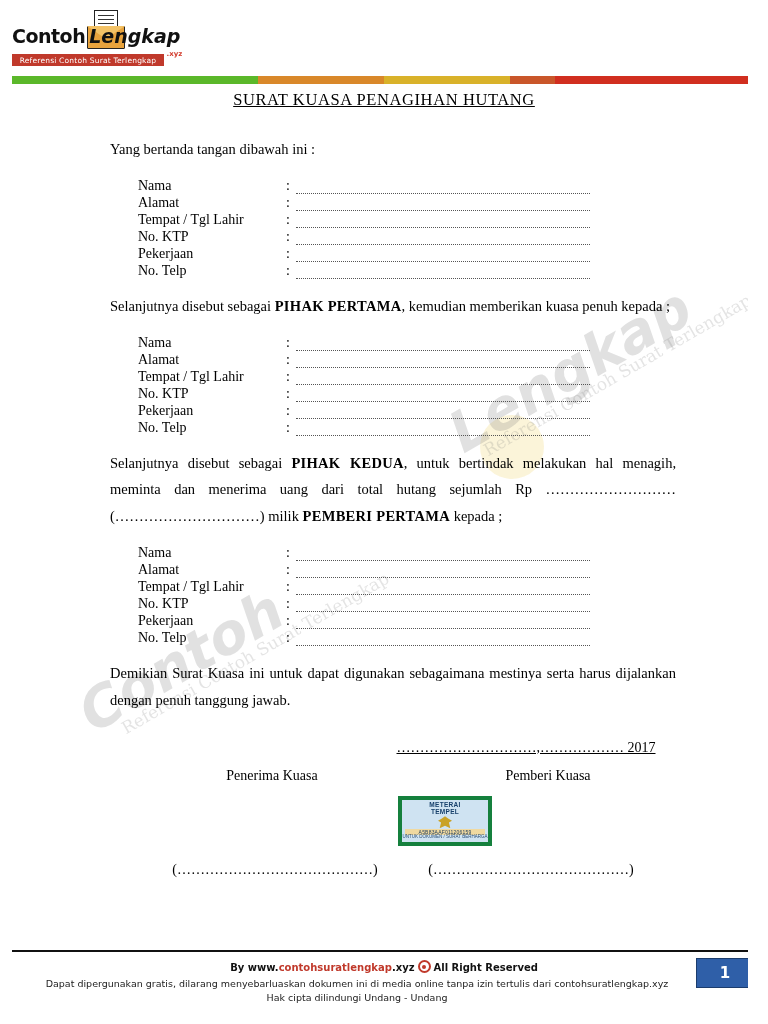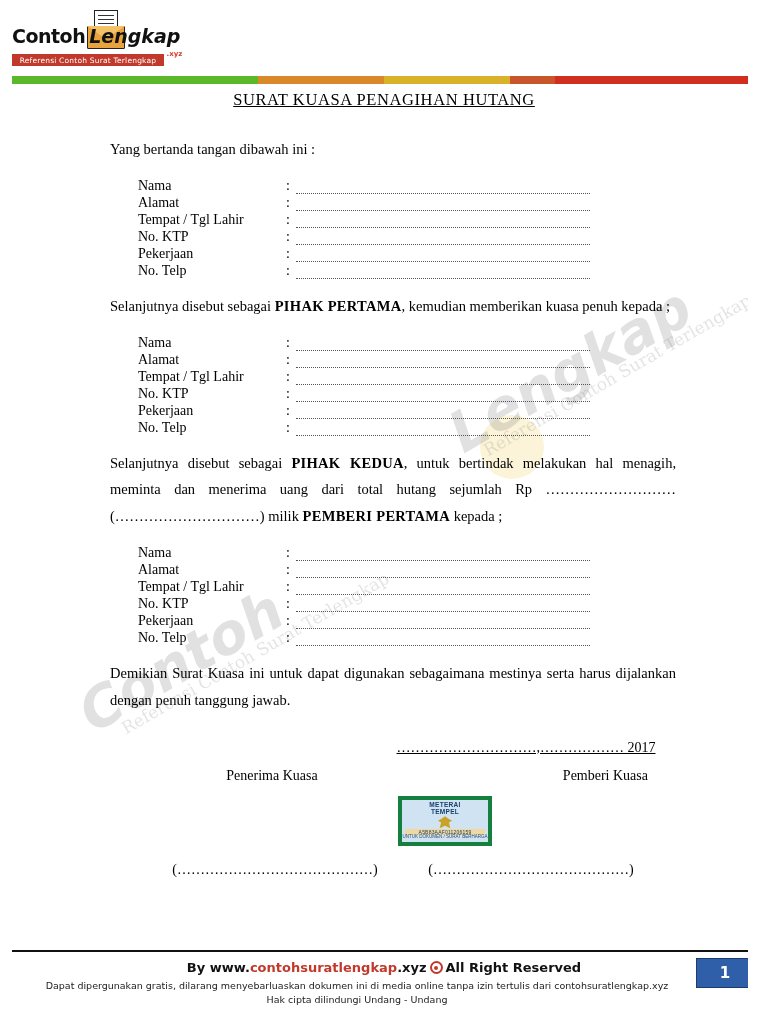--- a/index.html
+++ b/index.html
@@ -171,21 +171,21 @@
   .sign-left {
     position: absolute;
     left: 62px; top: 28px;
     width: 200px;
     text-align: center;
   }
   .sign-right {
     position: absolute;
     right: 28px; top: 28px;
     width: 200px;
-    text-align: right;
+    text-align: center;
   }
   .name-left {
     position: absolute;
     left: 20px; top: 122px;
     width: 290px;
     text-align: center;
   }
   .name-right {
     position: absolute;
     right: 0px; top: 122px;
@@ -300,21 +300,21 @@
   .footer {
     position: absolute;
     left: 0; bottom: 0;
     width: 768px;
     height: 72px;
   }
   .footer-main {
     text-align: center;
     font-family: "DejaVu Sans", sans-serif;
     font-weight: bold;
-    font-size: 13px;
+    font-size: 10px;
     color: #111;
     padding-top: 8px;
   }
   .footer-main .url { color: #c0392b; }
   .reg {
     display: inline-block;
     width: 13px; height: 13px;
     border: 2px solid #c0392b;
     border-radius: 50%;
     position: relative;

